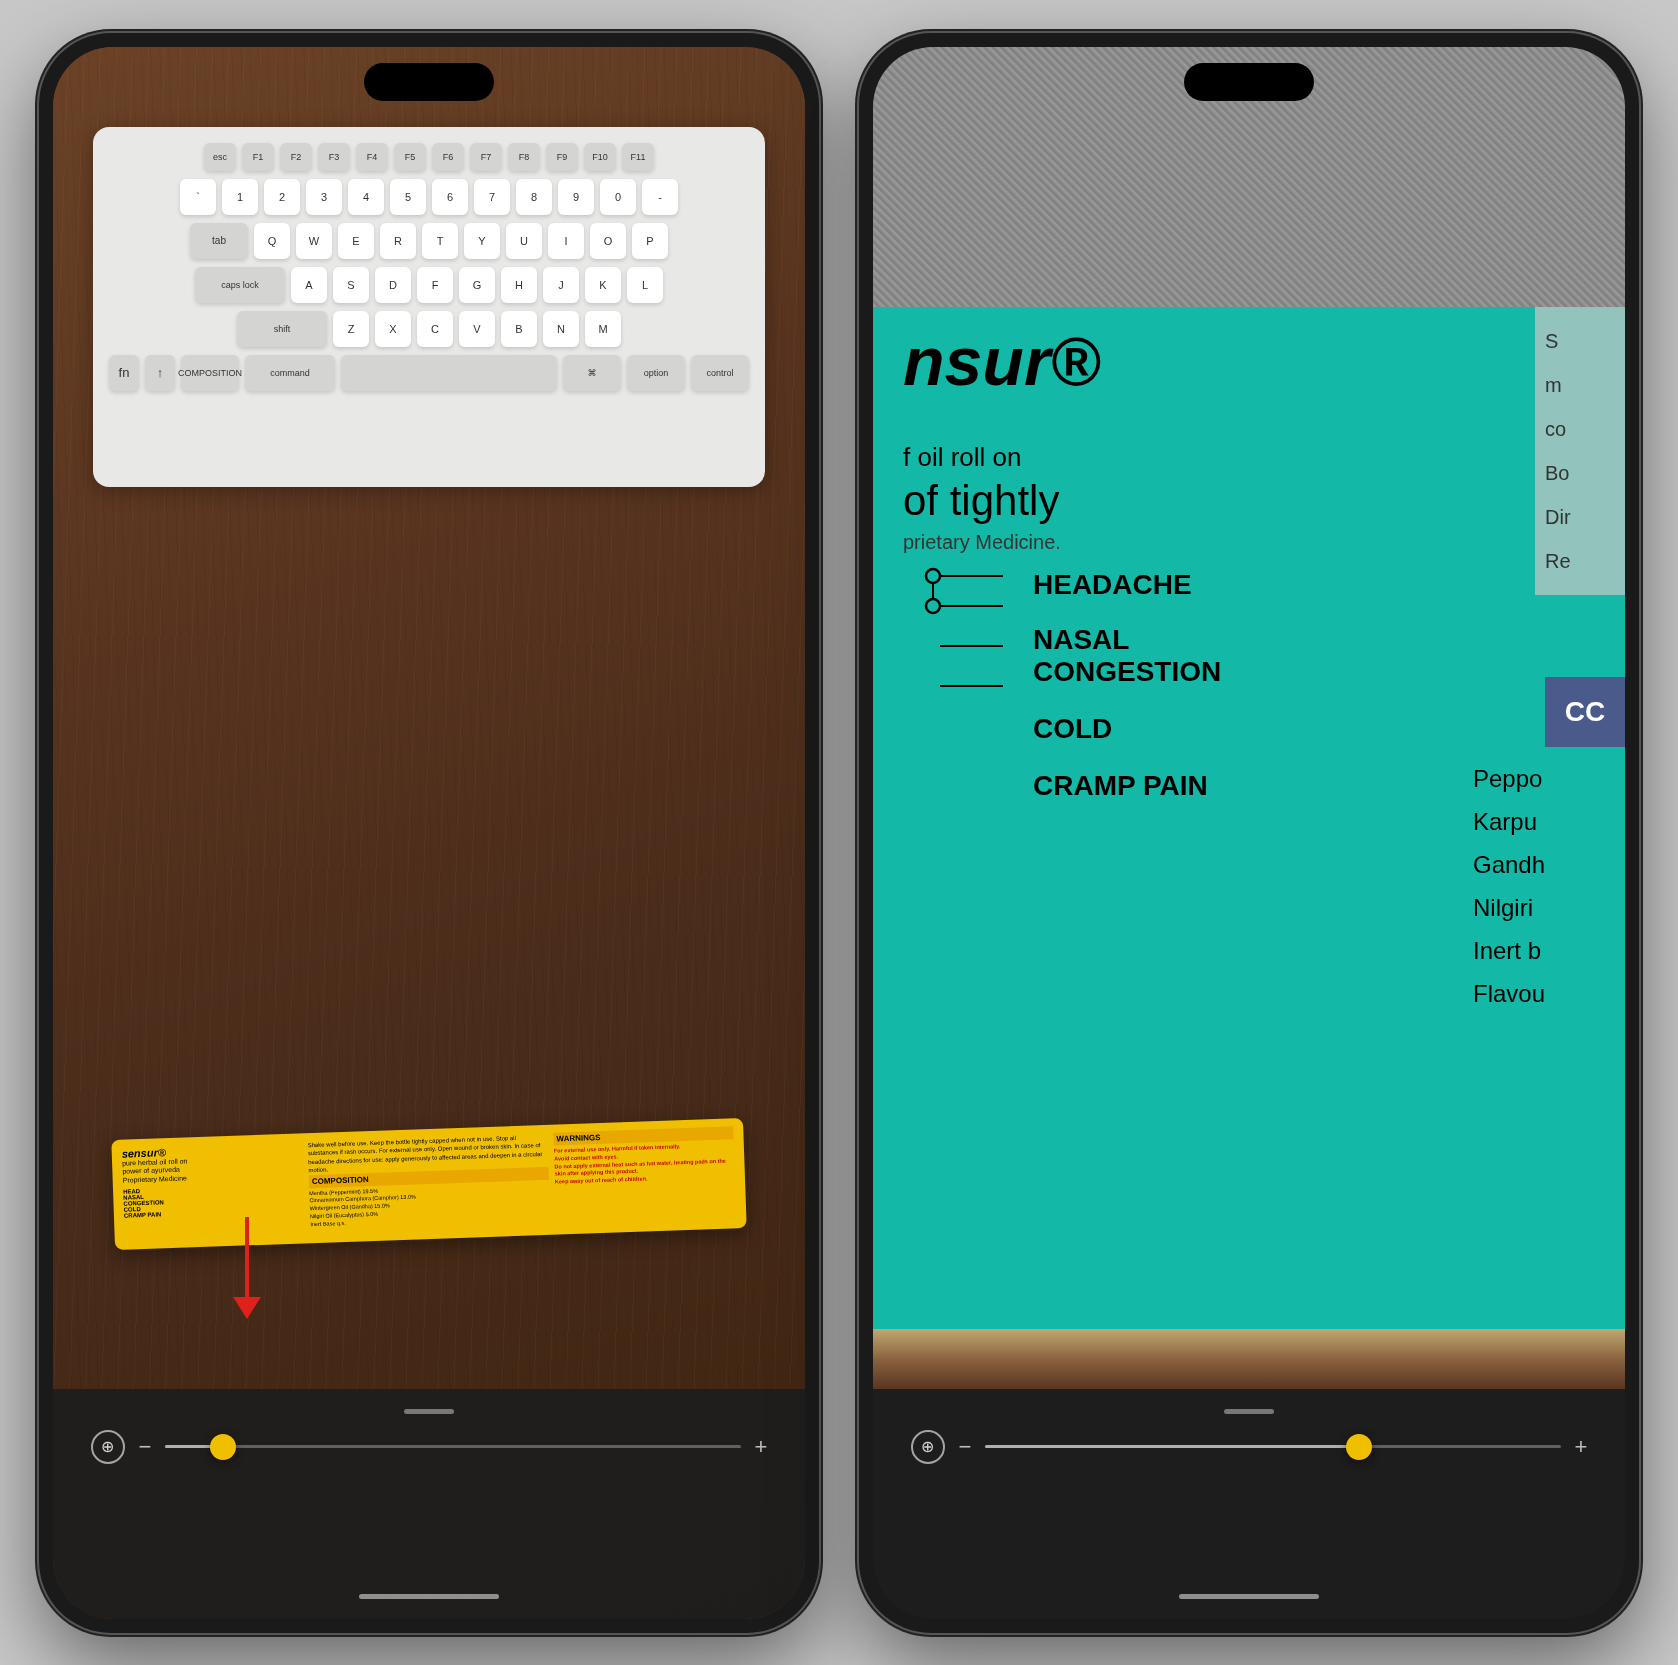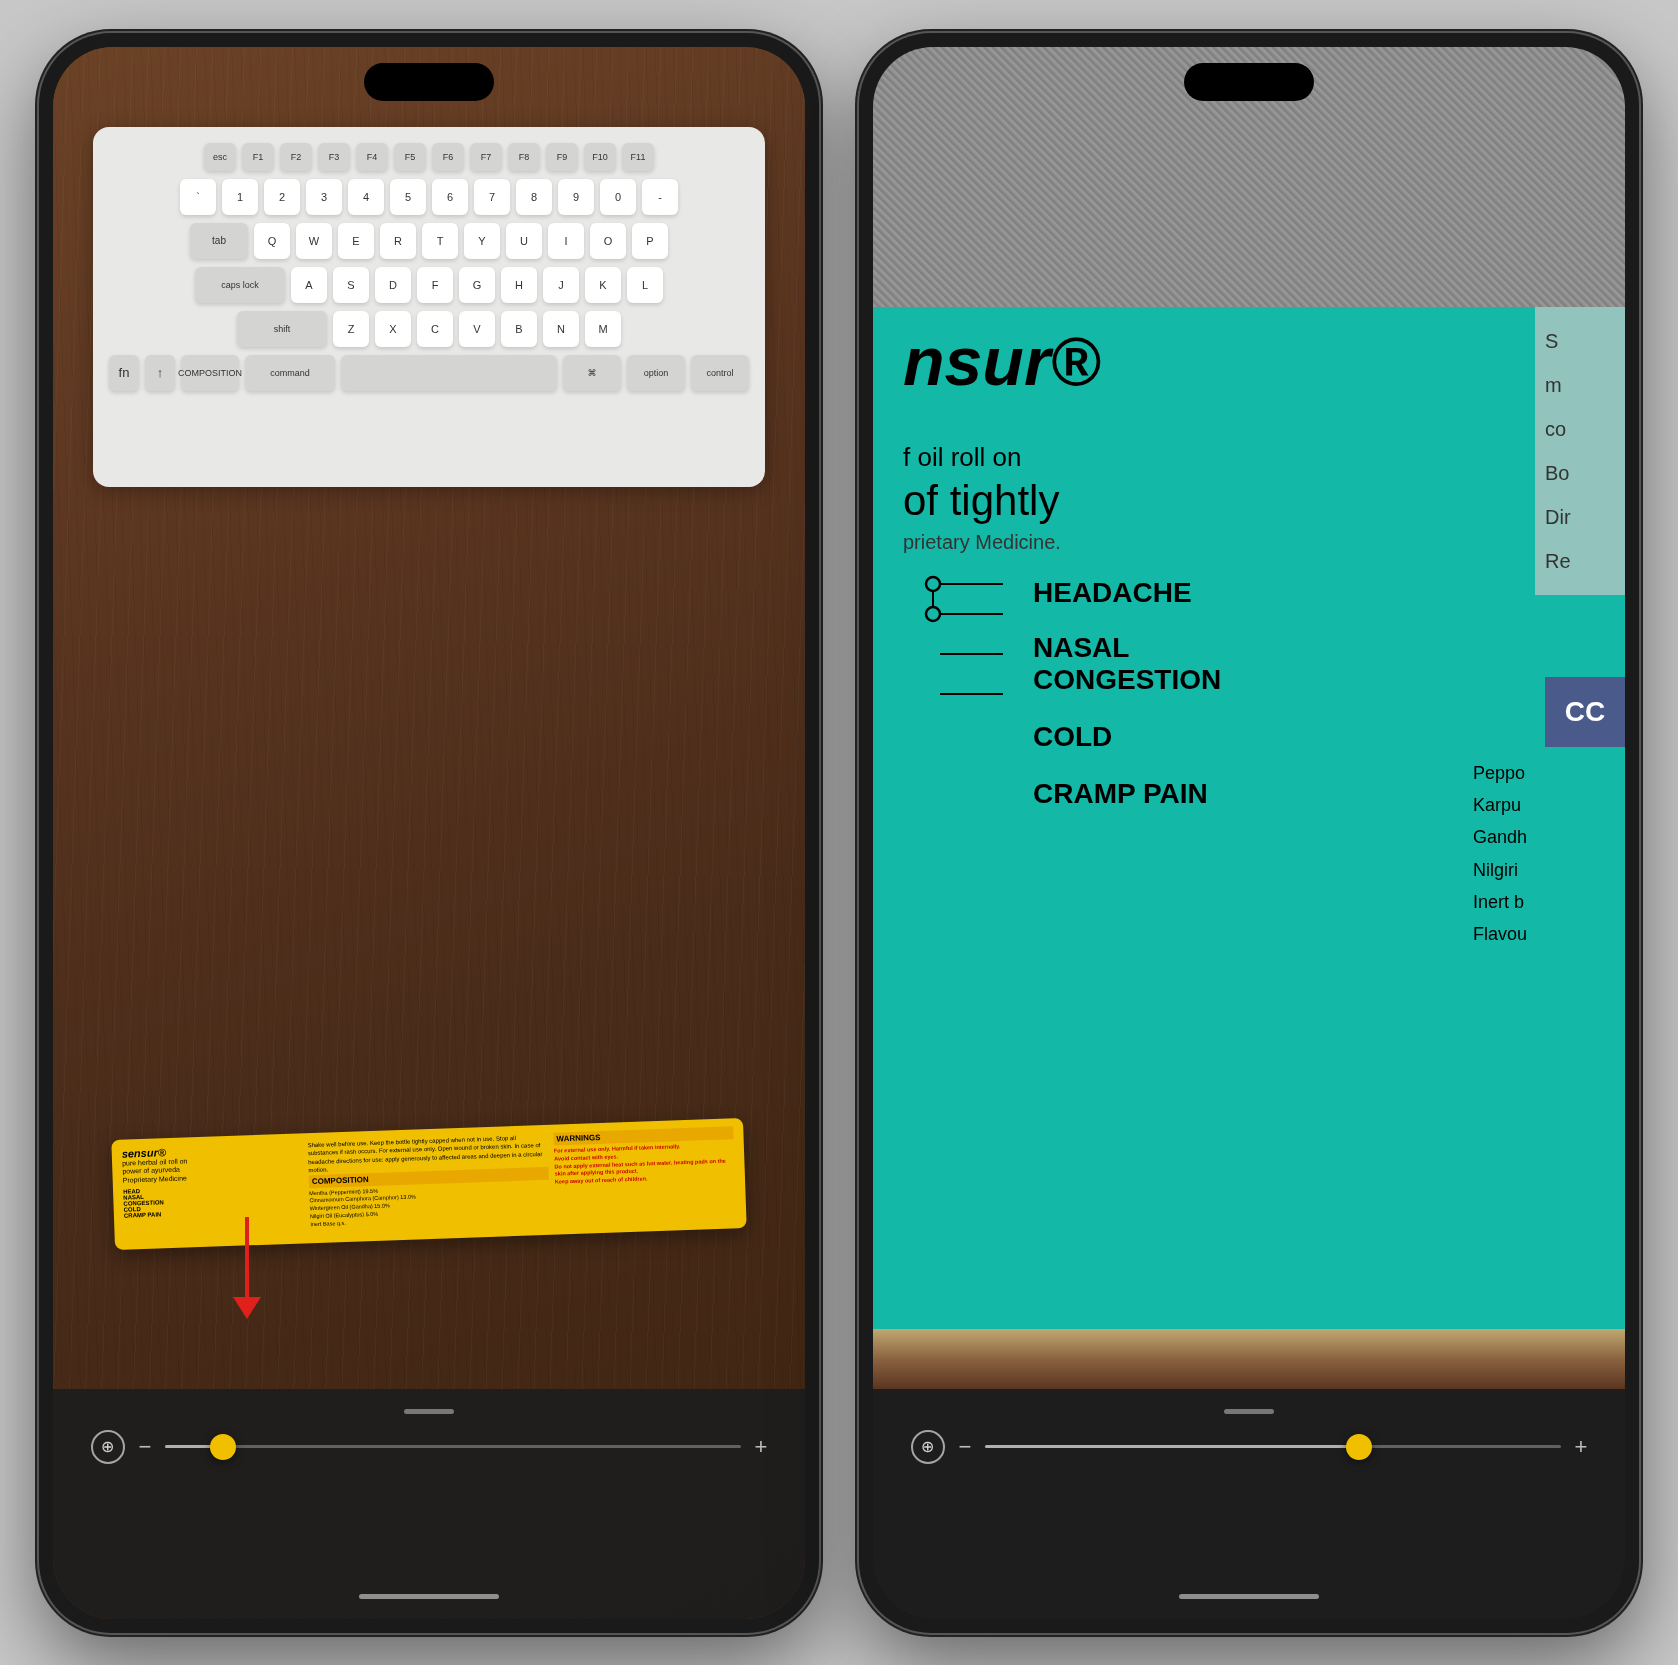--- a/index.html
+++ b/index.html
@@ -371,21 +371,21 @@
     .product-ayurveda {
       font-size: 42px;
       color: #000;
       font-weight: 500;
       margin-bottom: 6px;
     }
 
     .product-medicine {
       font-size: 20px;
       color: #333;
-      margin-bottom: 20px;
+      margin-bottom: 12px;
     }
 
     .conditions-list {
       display: flex;
       flex-direction: column;
       gap: 18px;
       padding-left: 20px;
     }
 
     .phone2 .bottom-controls {
@@ -602,21 +602,21 @@
           <div>S</div>
           <div>m</div>
           <div>co</div>
           <div>Bo</div>
           <div>Dir</div>
           <div>Re</div>
         </div>
 
         <div style="position:absolute; top: 630px; right: 0; width: 80px; height: 70px; background: #4a5a8a; display:flex; align-items:center; justify-content:center; font-size:28px; font-weight:700; color:#fff; z-index:10;">CC</div>
 
-        <div style="position:absolute; top: 710px; right: 2px; width: 150px; font-size: 18px; color: #000; line-height: 1.8; z-index:10; padding-right: 4px;">
+        <div style="position:absolute; top: 710px; right: 2px; width: 150px; font-size: 24px; color: #000; line-height: 1.8; z-index:10; padding-right: 4px;">
           <div>Peppo</div>
           <div>Karpu</div>
           <div>Gandh</div>
           <div>Nilgiri</div>
           <div>Inert b</div>
           <div>Flavou</div>
         </div>
 
         <div style="position:absolute; bottom:230px; left:0; right:0; height:60px; background: linear-gradient(180deg, #c0a870 0%, #8B6340 50%, #5a3520 100%);"></div>
 

